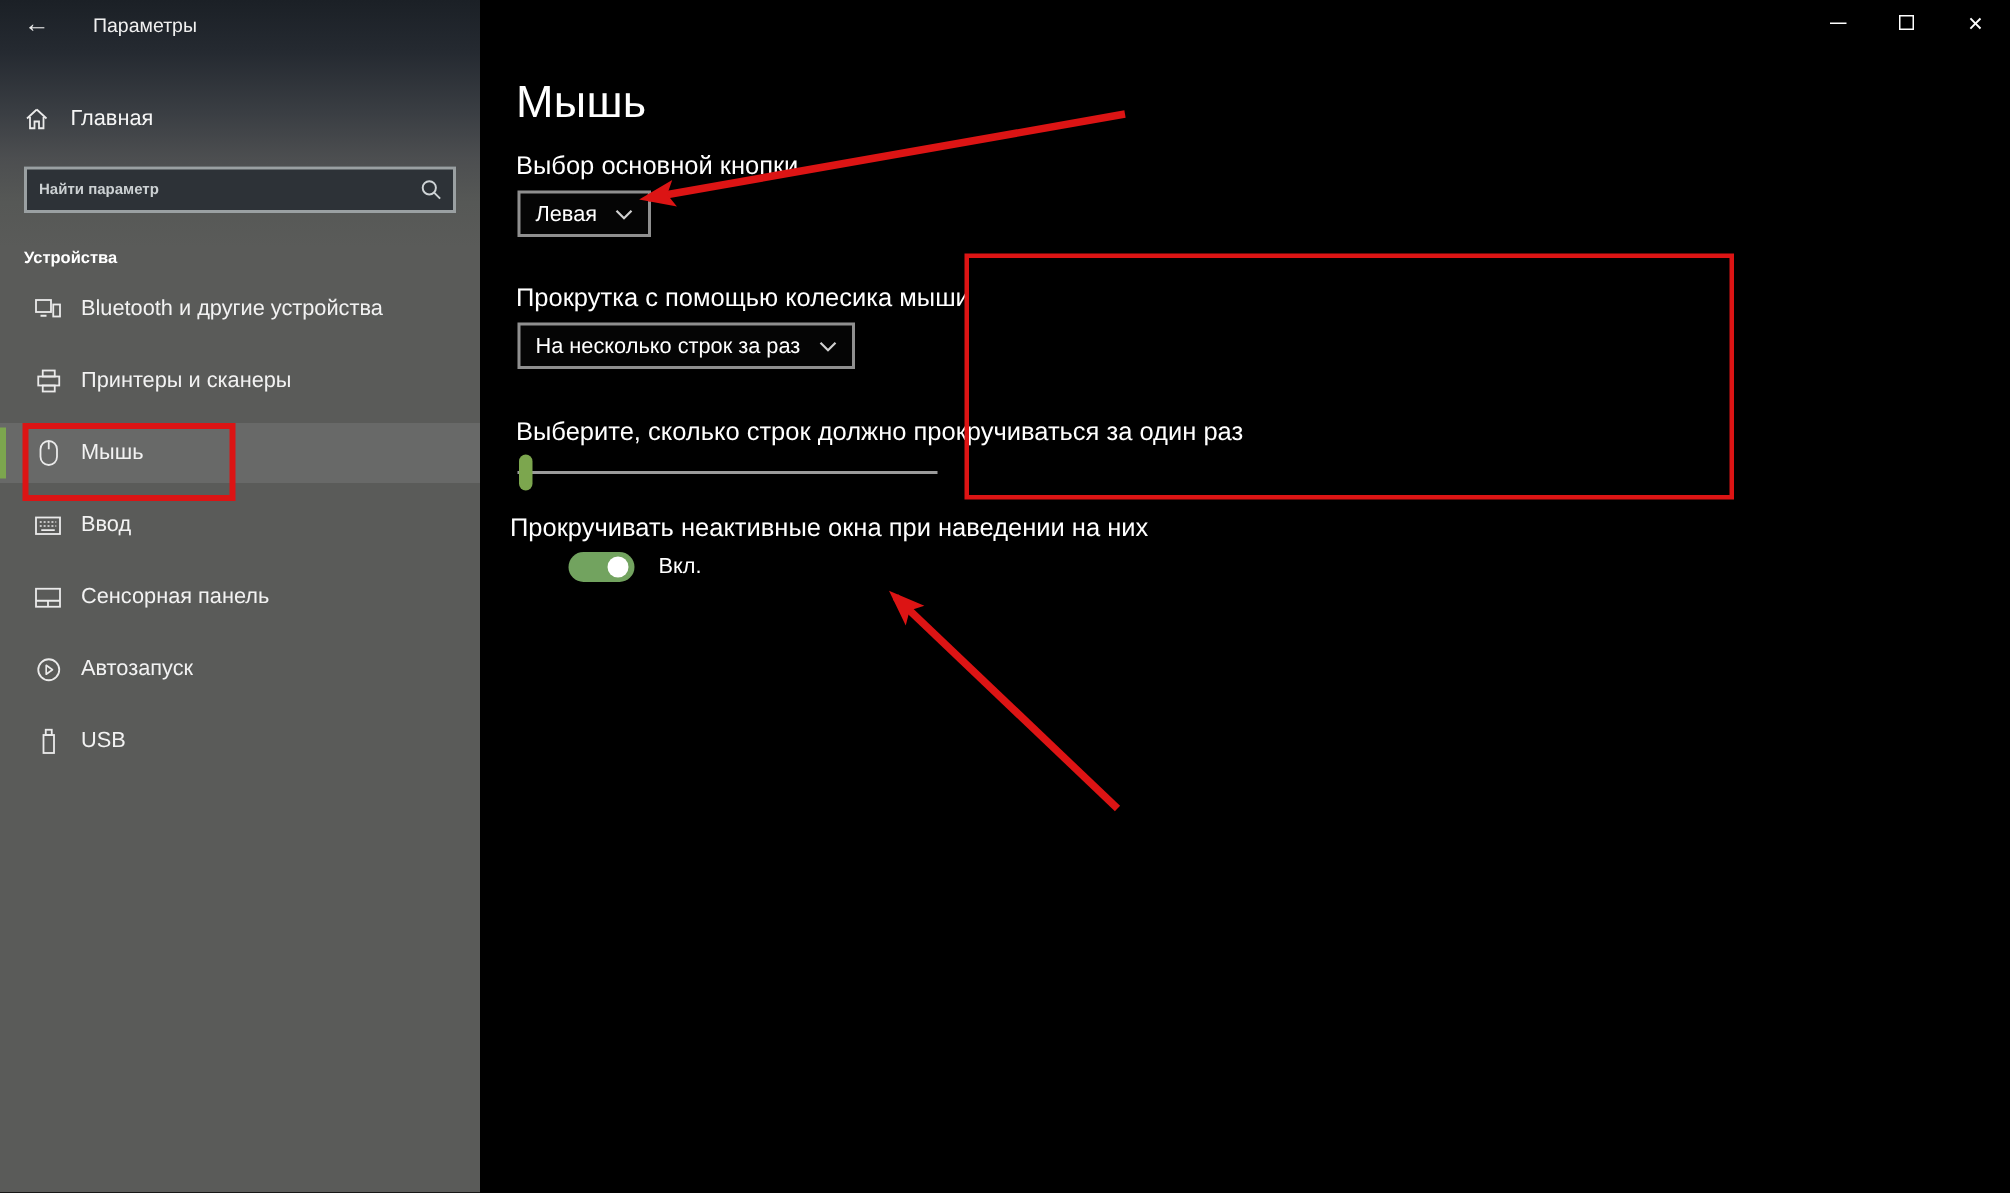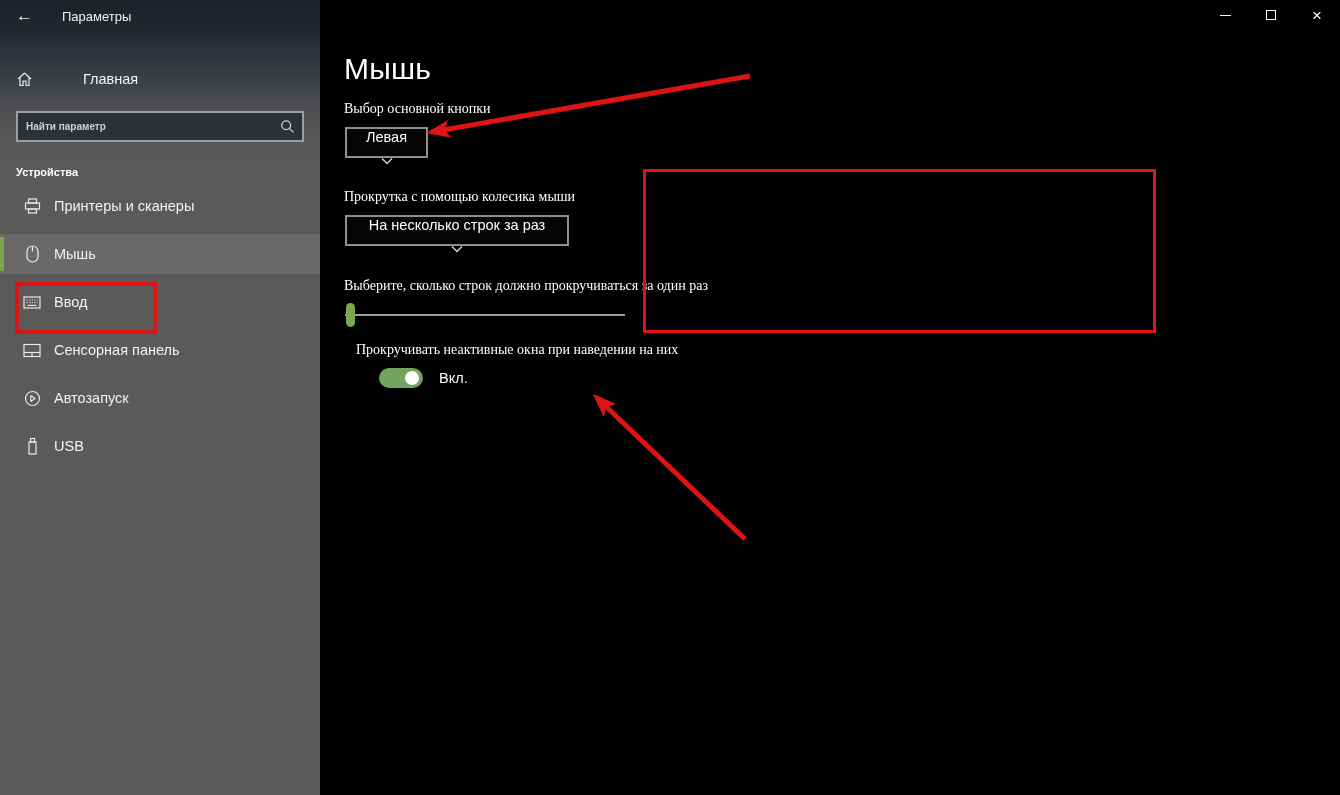--- a/index.html
+++ b/index.html
@@ -19,21 +19,21 @@
       #565856 135px, #5a5b59 165px, #5a5b59 100%);
     z-index:1;
   }
   .titlebar-left {
     display:flex; align-items:center; height:32px; padding-left:16px;
   }
   .back-btn { font-size:17px; color:#eaeaea; width:30px; cursor:default; }
   .app-title { font-size:13px; color:#f0f0f0; margin-left:16px; }
 
   .home-row {
-    display:flex; align-items:center; margin:30px 0 0 16px; height:34px;gap:36px;
+    display:flex; align-items:center; margin:30px 0 0 16px; height:34px;
   }
   .home-row .nav-icon { margin-right:14px; }
   .home-label { font-size:14.5px; color:#f5f5f5; }
 
   .search-box {
     position:relative; margin:15px 16px 0 16px; height:31px;
     border:2px solid #9aa0a2; background:#2d3237;
     display:flex; align-items:center;
   }
   .search-box input {
@@ -75,29 +75,29 @@
   }
   .glyph-min { width:11px; height:1px; background:#fff; display:block; }
   .glyph-max { width:10px; height:10px; border:1px solid #fff; display:block; }
   .glyph-close { font-size:17px; line-height:1; }
 
   .page-title {
     position:absolute; left:24px; top:52px;
     font-size:30px; font-weight:300; color:#fff; letter-spacing:0.2px;
   }
 
-  .field-label { position:absolute; font-size:14px; color:#fff;font-family:Liberation Serif, serif; }
+  .field-label { position:absolute; font-size:17px; color:#fff; }
   .lbl-primary { left:24px; top:101px; }
   .lbl-wheel   { left:24px; top:189px; }
   .lbl-lines   { left:24px; top:278px; }
-  .lbl-inactive{ left:36px; top:342px; }
+  .lbl-inactive{ left:20px; top:342px; }
 
   .dropdown {
     position:absolute; height:31px; border:2px solid #8f8f8f; background:#050505;
-    display:flex; align-items:center; padding:0 10px; gap:12px; cursor:default;flex-direction:column;
+    display:flex; align-items:center; padding:0 10px; gap:12px; cursor:default;
   }
   .dd-primary { left:25px; top:127px; min-width:83px; }
   .dd-wheel   { left:25px; top:215px; min-width:224px; }
   .dropdown .dd-value { font-size:14.5px; color:#fff; white-space:nowrap; }
   .chevron svg { display:block; }
 
   .slider { position:absolute; left:25px; top:302px; width:280px; height:26px; }
   .slider .track {
     position:absolute; left:0; right:0; top:12px; height:2px; background:#9b9b9b;
   }
@@ -154,20 +154,30 @@
           <circle cx="6.2" cy="6.2" r="4.4" stroke="#cfd4d6" stroke-width="1.3" fill="none"></circle>
           <line x1="9.6" y1="9.6" x2="13.4" y2="13.4" stroke="#cfd4d6" stroke-width="1.3"></line>
         </svg>
     </span>
   </div>
 
   <div class="section-title">Устройства</div>
 
   <div class="nav-list">
 
+    <div class="nav-item">
+      <span class="nav-icon">
+        <svg width="18" height="16" viewBox="0 0 18 16">
+            <rect x="1" y="2" width="10" height="8" stroke="#eaeaea" stroke-width="1.2" fill="none"></rect>
+            <line x1="4" y1="12.5" x2="8" y2="12.5" stroke="#eaeaea" stroke-width="1.2"></line>
+            <rect x="12.5" y="5" width="4.5" height="8" stroke="#eaeaea" stroke-width="1.2" fill="none"></rect>
+          </svg>
+      </span>
+      <span class="nav-label">Bluetooth и другие устройства</span>
+    </div>
 
     <div class="nav-item">
       <span class="nav-icon">
         <svg width="17" height="16" viewBox="0 0 17 16">
             <rect x="4.5" y="1" width="8" height="4" stroke="#eaeaea" stroke-width="1.2" fill="none"></rect>
             <rect x="1.5" y="5" width="14" height="6" stroke="#eaeaea" stroke-width="1.2" fill="none"></rect>
             <rect x="4.5" y="11" width="8" height="4" stroke="#eaeaea" stroke-width="1.2" fill="none"></rect>
           </svg>
       </span>
       <span class="nav-label">Принтеры и сканеры</span>

